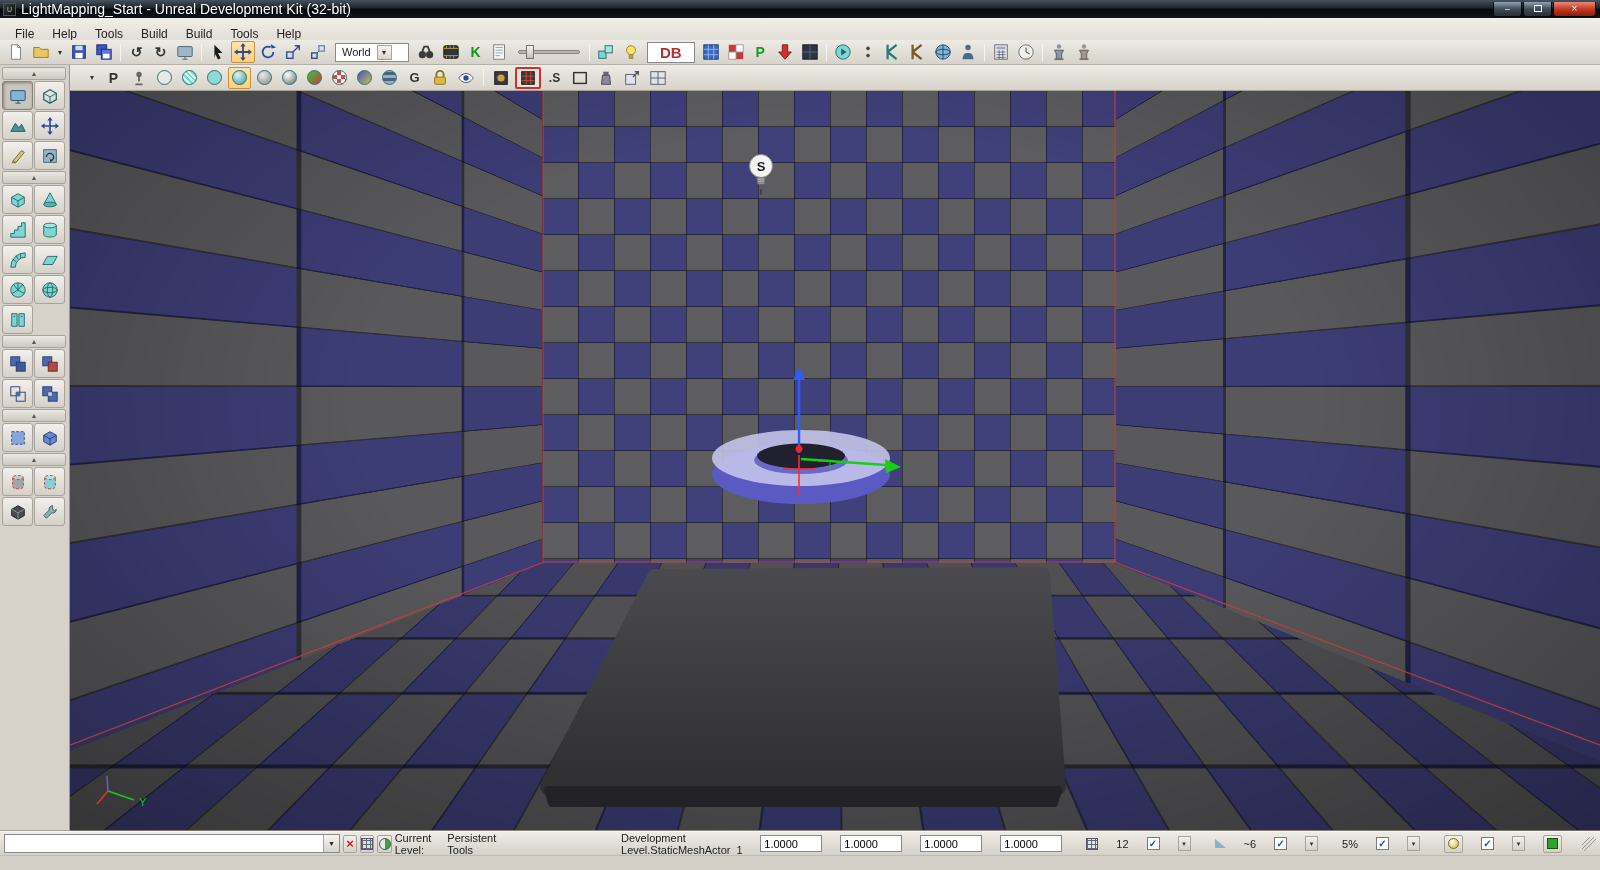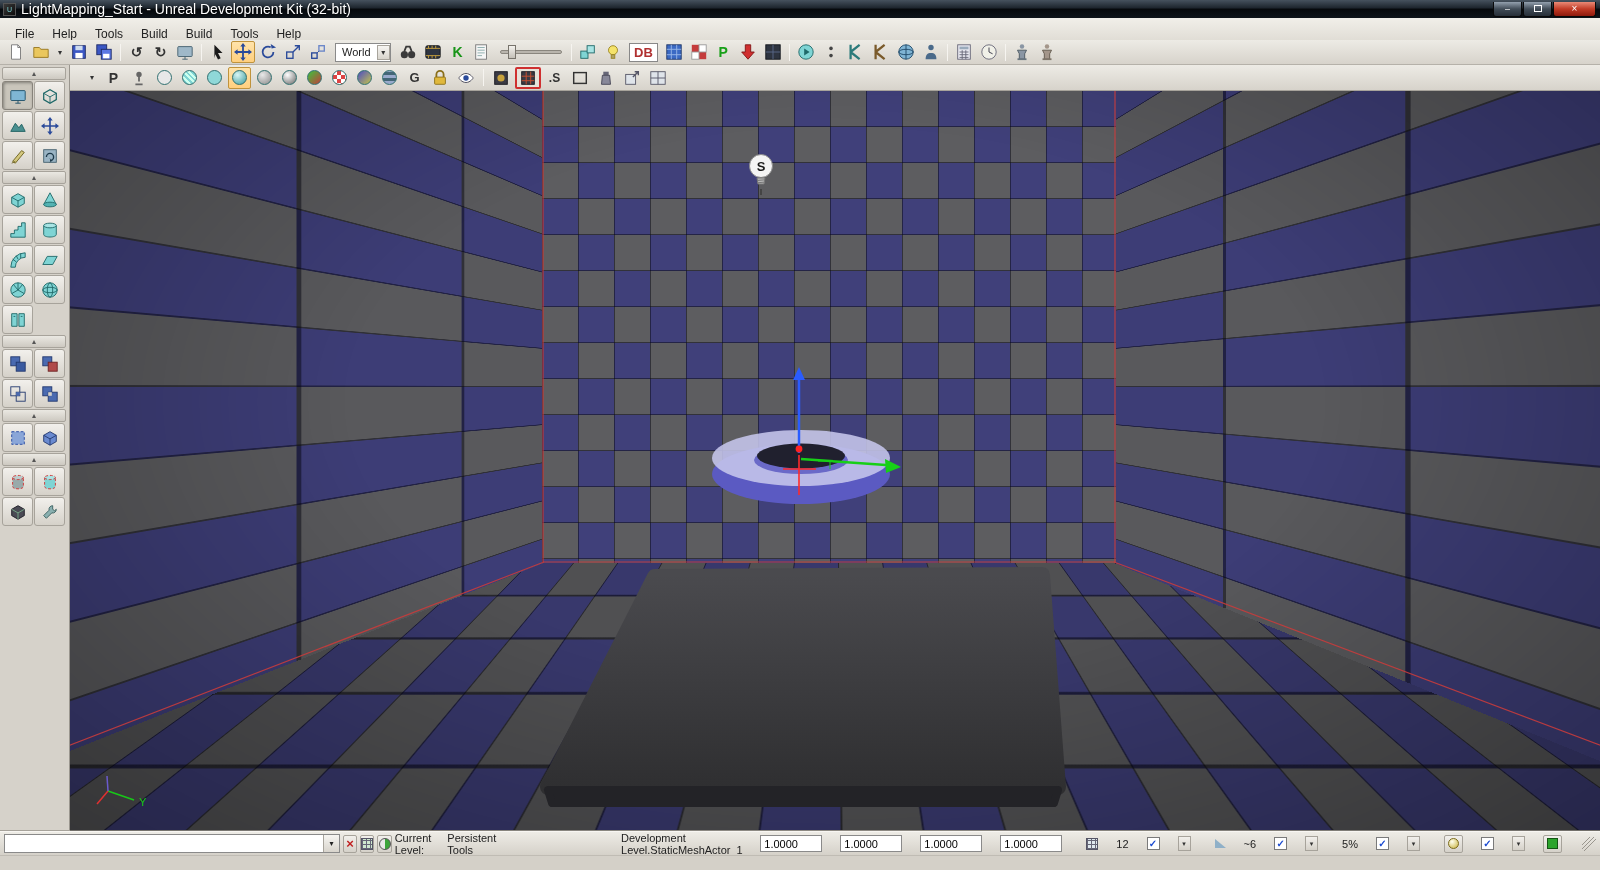--- a/index.html
+++ b/index.html
@@ -182,21 +182,21 @@
         <path d="M10 10l7-7M12 3h5v5" fill="none" stroke="#2a4a9a" stroke-width="1.5"></path>
       </svg>
     </span>
   <span class="tbtn">
       <svg class="i" viewBox="0 0 20 20">
         <rect x="3" y="11" width="6" height="6" fill="none" stroke="#2a4a9a" stroke-width="1.5"></rect>
         <rect x="11" y="3" width="6" height="6" fill="none" stroke="#6a86c8" stroke-width="1.5"></rect>
         <path d="M9 11l2-2" stroke="#2a4a9a"></path>
       </svg>
     </span>
-  <span class="combo" style="width:56px;margin:5px 4px">
+  <span class="combo" style="width:74px;margin:5px 4px">
     <span>World</span>
     <span class="arrowbox">▾</span>
   </span>
   <span class="tbtn">
       <svg class="i" viewBox="0 0 20 20">
         <circle cx="6" cy="13" r="4" fill="#3a3a3a"></circle>
         <circle cx="14" cy="13" r="4" fill="#3a3a3a"></circle>
         <path d="M6 9l2-5h4l2 5" fill="none" stroke="#3a3a3a" stroke-width="2"></path>
       </svg>
     </span>
@@ -226,21 +226,21 @@
         <rect x="9" y="3" width="8" height="8" fill="#a8e4e4" stroke="#1e6868"></rect>
       </svg>
     </span>
   <span class="tbtn">
       <svg class="i" viewBox="0 0 20 20">
         <circle cx="10" cy="8" r="5" fill="#f5e36a" stroke="#9a8420"></circle>
         <rect x="8" y="13" width="4" height="4" fill="#b0a468" stroke="#9a8420"></rect>
       </svg>
     </span>
   <span class="tbtn">
-      <span class="txt-ico" style="font-size:13px;color:#b03030;border:1px solid #888;background:#fff;padding:1px 4px">DB</span>
+      <span class="txt-ico" style="font-size:15px;color:#b03030;border:1px solid #888;background:#fff;padding:1px 12px">DB</span>
     </span>
   <span class="tbtn">
       <svg class="i" viewBox="0 0 20 20">
         <rect x="2" y="2" width="16" height="16" fill="#3b6ac4" stroke="#1d3566"></rect>
         <path d="M2 7h16M2 13h16M7 2v16M13 2v16" stroke="#9ab8e8"></path>
       </svg>
     </span>
   <span class="tbtn">
       <svg class="i" viewBox="0 0 20 20">
         <rect x="2" y="2" width="8" height="8" fill="#c43b3b"></rect>

